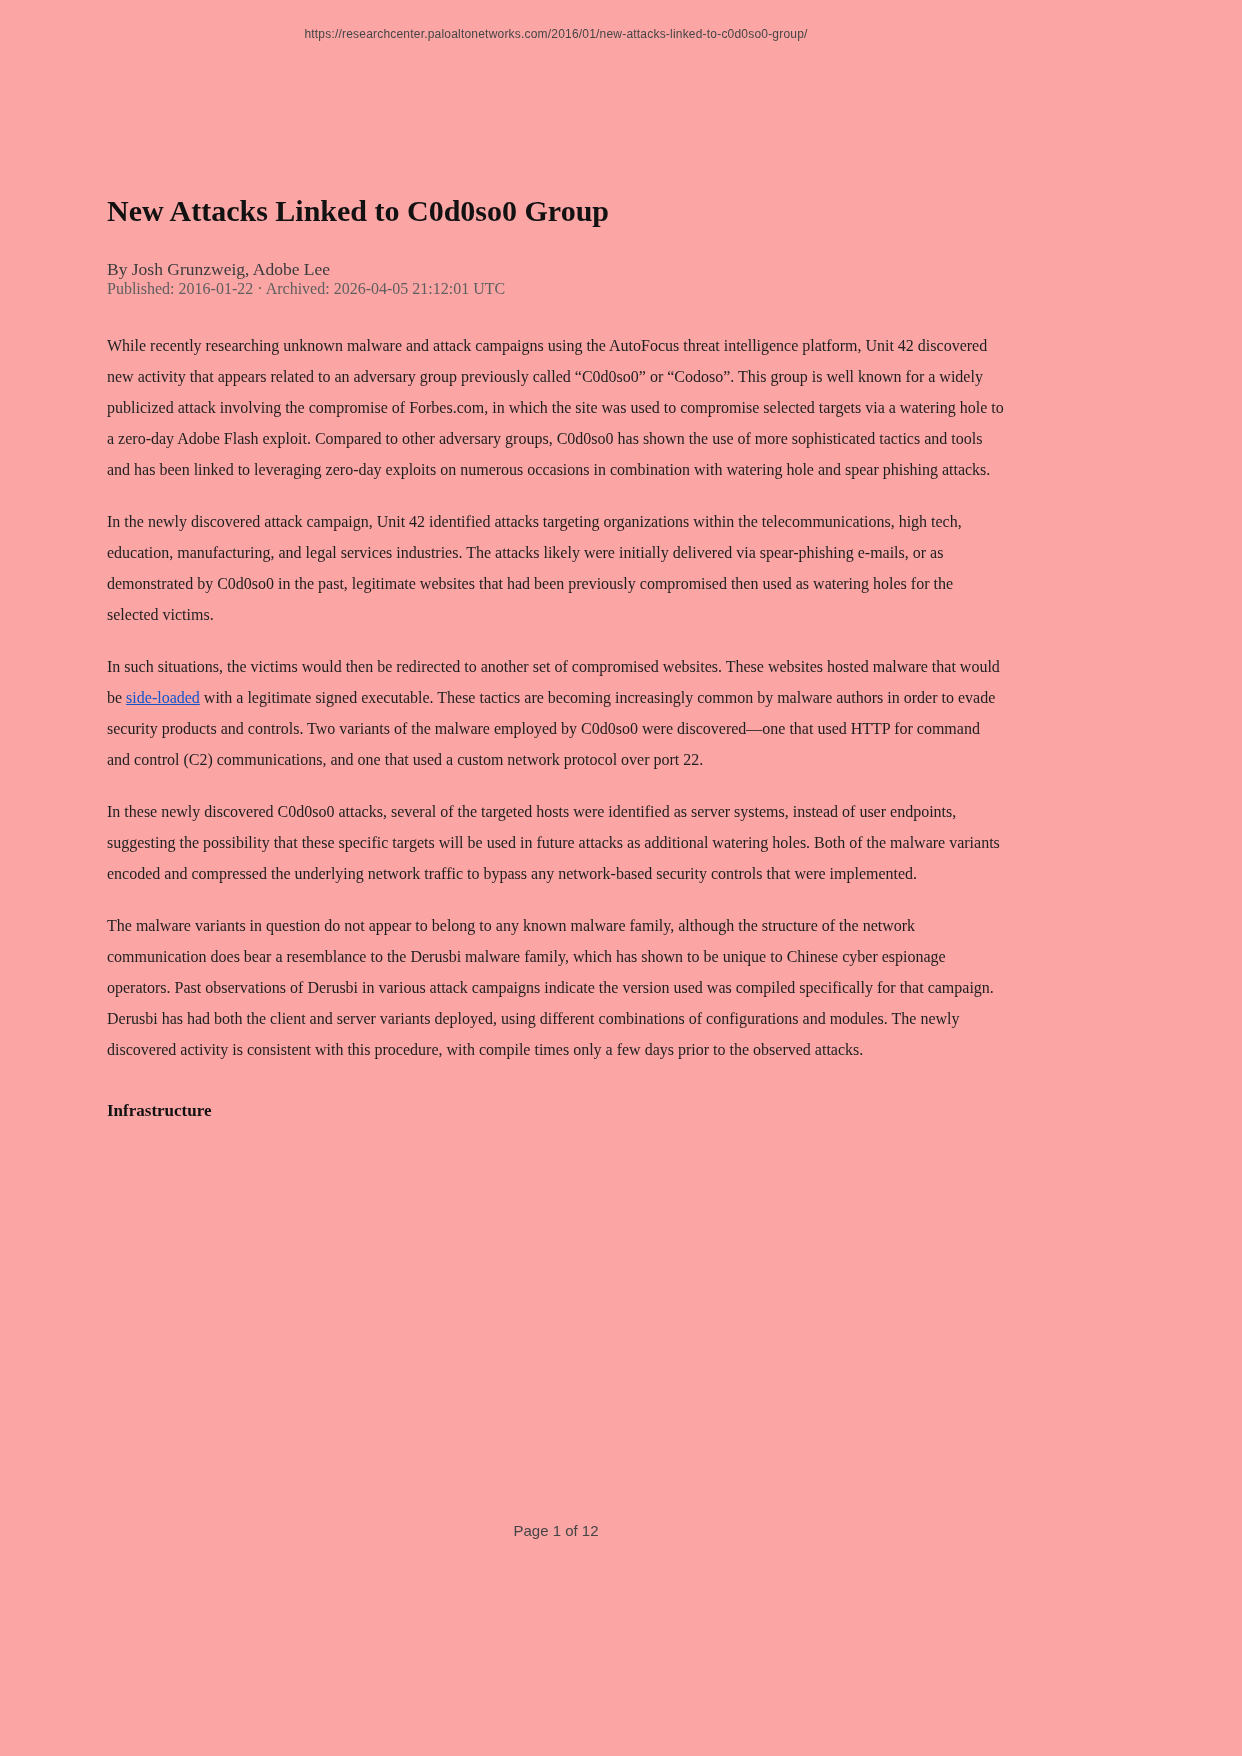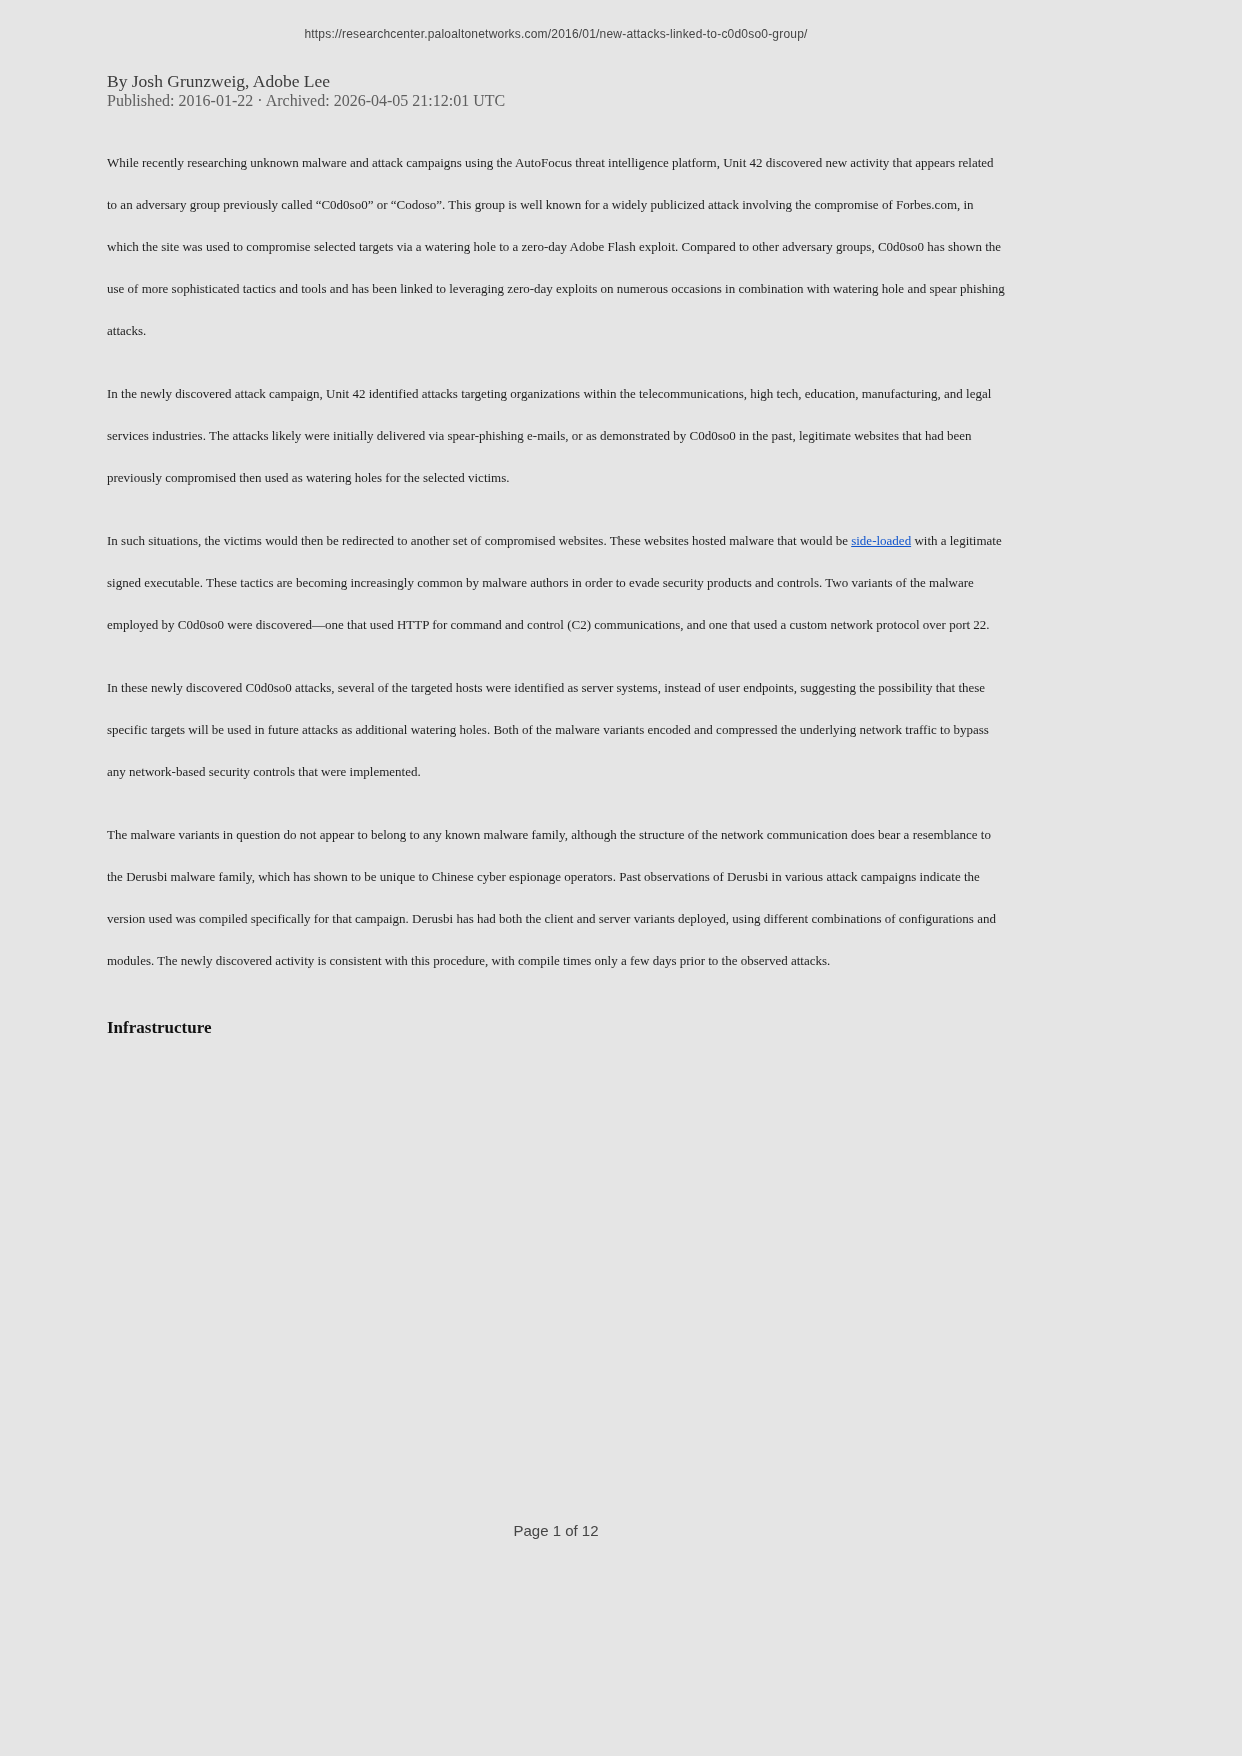--- a/index.html
+++ b/index.html
@@ -1,21 +1,21 @@
 <!DOCTYPE html>
 <html><head>
 <meta charset="utf-8">
 <style>
   * { margin: 0; padding: 0; box-sizing: border-box; }
   html, body { background: #ffffff; }
   .page {
     position: relative;
     width: 1242px;
     height: 1756px;
-    background: #e5e5e5;
+    background: #fca5a5;
     font-family: "Liberation Serif", "DejaVu Serif", serif;
     color: #1f1f1f;
     overflow: hidden;
   }
   .print-header {
     margin-left: 107px;
     width: 898px;
     padding-top: 27px;
     text-align: center;
     font-family: "Liberation Sans", "DejaVu Sans", sans-serif;
@@ -38,22 +38,22 @@
     margin-top: 30px;
     font-size: 17.5px;
     color: #3c3c3c;
   }
   .meta {
     font-size: 16px;
     color: #5f5f5f;
   }
   .body-text {
     margin-top: 32px;
-    font-size: 13px;
-    line-height: 42px;
+    font-size: 16px;
+    line-height: 31px;
     color: #1f1f1f;
   }
   .body-text p { margin: 0 0 21px 0; }
   a.inline-link { text-decoration: underline; cursor: pointer; }
   .section-heading {
     margin-top: 36px;
     font-size: 17px;
     font-weight: bold;
     color: #121212;
   }
@@ -70,20 +70,21 @@
 </style>
 </head>
 <body>
 
 <div class="page">
 
   <div class="print-header">https://researchcenter.paloaltonetworks.com/2016/01/new-attacks-linked-to-c0d0so0-group/</div>
 
   <div class="content">
 
+    <h1 class="title">New Attacks Linked to C0d0so0 Group</h1>
 
     <div class="byline">By Josh Grunzweig, Adobe Lee</div>
 
     <div class="meta">Published: 2016-01-22 · Archived: 2026-04-05 21:12:01 UTC</div>
 
     <div class="body-text">
 
       <p>While recently researching unknown malware and attack campaigns using the AutoFocus threat intelligence platform, Unit 42 discovered new activity that appears related to an adversary group previously called “C0d0so0” or “Codoso”. This group is well known for a widely publicized attack involving the compromise of Forbes.com, in which the site was used to compromise selected targets via a watering hole to a zero-day Adobe Flash exploit. Compared to other adversary groups, C0d0so0 has shown the use of more sophisticated tactics and tools and has been linked to leveraging zero-day exploits on numerous occasions in combination with watering hole and spear phishing attacks.</p>
 
       <p>In the newly discovered attack campaign, Unit 42 identified attacks targeting organizations within the telecommunications, high tech, education, manufacturing, and legal services industries. The attacks likely were initially delivered via spear-phishing e-mails, or as demonstrated by C0d0so0 in the past, legitimate websites that had been previously compromised then used as watering holes for the selected victims.</p>

